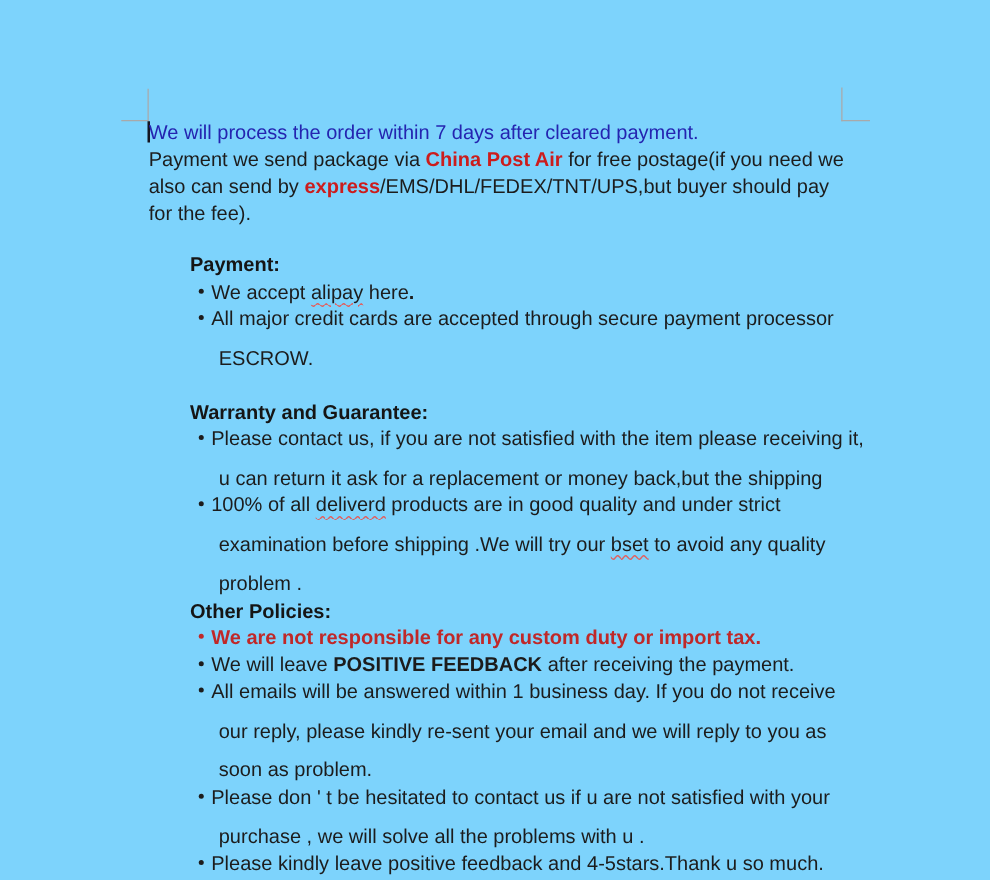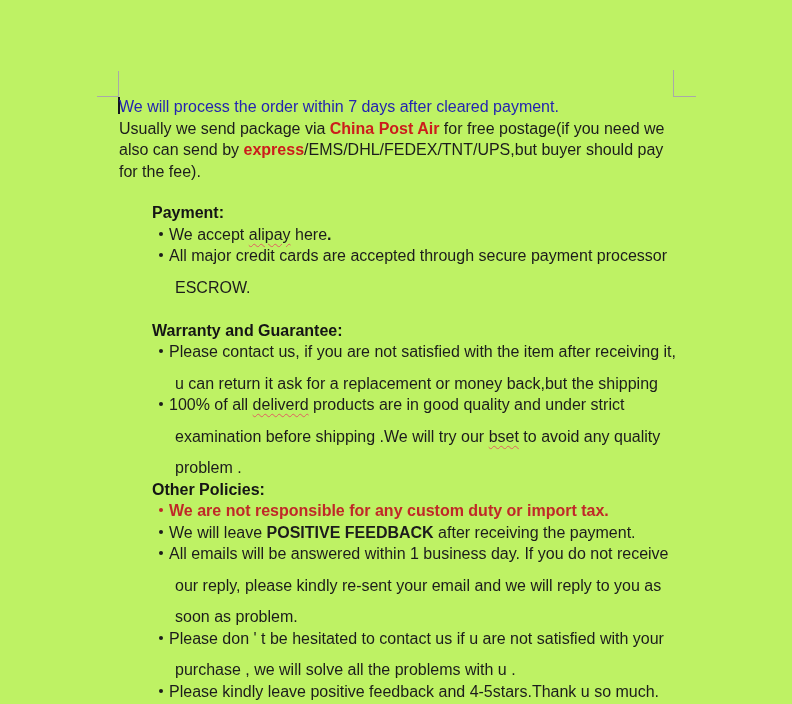--- a/index.html
+++ b/index.html
@@ -1,17 +1,17 @@
 <!DOCTYPE html>
 <html style="--text: #1c1c1c; --blue: #2424b0; --red: #cc1c1c; --red_dark: #c02828; --squiggle: #e06060; --mark: #a9a9a9;"><head>
 <meta charset="utf-8">
 <style>
   html,body { margin:0; padding:0; background:#ffffff; }
   .canvas {
-    position:relative; width:792px; height:704px; background:#bef264;
+    position:relative; width:792px; height:704px; background:#7dd3fc;
     font-family:"Liberation Sans","DejaVu Sans",sans-serif;
     color:var(--text,#1c1c1c); overflow:hidden;
   }
   .corner-mark { position:absolute; }
   .corner-left  { left:97px;  top:71px; width:21px; height:25px;
                   border-right:1px solid var(--mark,#a9a9a9);
                   border-bottom:1px solid var(--mark,#a9a9a9); }
   .corner-right { left:673px; top:70px; width:22px; height:26px;
                   border-left:1px solid var(--mark,#a9a9a9);
                   border-bottom:1px solid var(--mark,#a9a9a9); }
@@ -42,21 +42,21 @@
   <div class="corner-mark corner-left"></div>
   <div class="corner-mark corner-right"></div>
   <div class="caret"></div>
 
   <div class="doc">
 
     <div class="line blue">
       <span>We will process the order within 7 days after cleared payment.</span>
     </div>
     <div class="line">
-      <span>Usually we send package via </span><span class="red">China Post Air</span><span> for free postage(if you need we</span>
+      <span>Payment we send package via </span><span class="red">China Post Air</span><span> for free postage(if you need we</span>
     </div>
     <div class="line">
       <span>also can send by </span><span class="red">express</span><span>/EMS/DHL/FEDEX/TNT/UPS,but buyer should pay</span>
     </div>
     <div class="line">
       <span>for the fee).</span>
     </div>
 
     <div class="sp1"></div>
 
@@ -72,21 +72,21 @@
     <div class="line c">
       <span>ESCROW.</span>
     </div>
 
     <div class="sp2"></div>
 
     <div class="line heading">
       <span>Warranty and Guarantee:</span>
     </div>
     <div class="line b">
-      <span class="dot"></span><span>Please contact us, if you are not satisfied with the item after receiving it,</span>
+      <span class="dot"></span><span>Please contact us, if you are not satisfied with the item please receiving it,</span>
     </div>
     <div class="line c">
       <span>u can return it ask for a replacement or money back,but the shipping</span>
     </div>
     <div class="line b">
       <span class="dot"></span><span>100% of all </span><span class="sq">deliverd</span><span> products are in good quality and under strict</span>
     </div>
     <div class="line c">
       <span>examination before shipping .We will try our </span><span class="sq">bset</span><span> to avoid any quality</span>
     </div>

